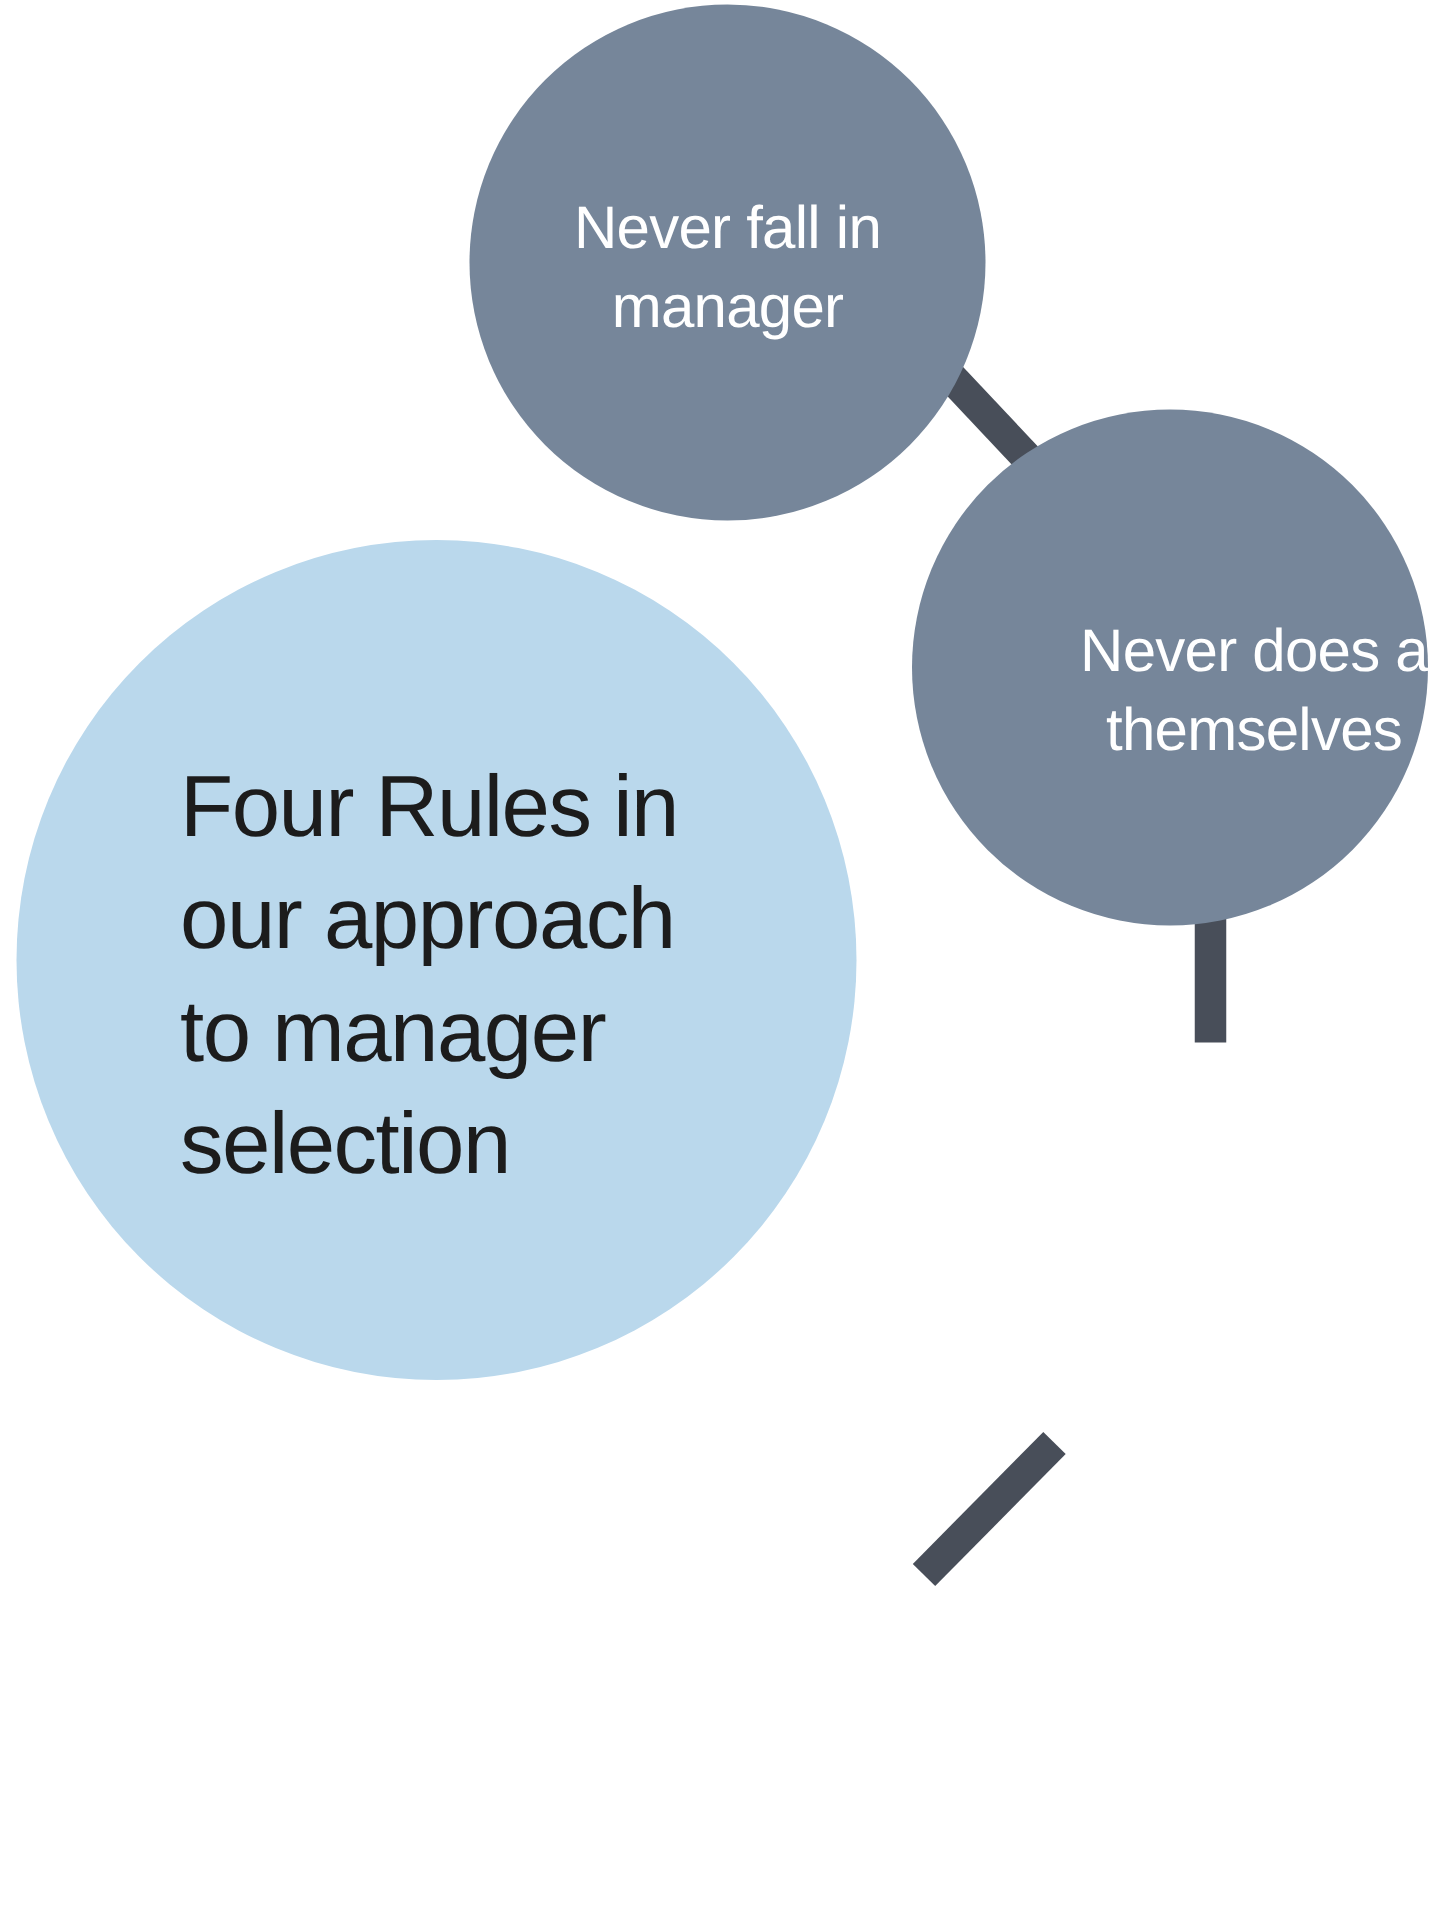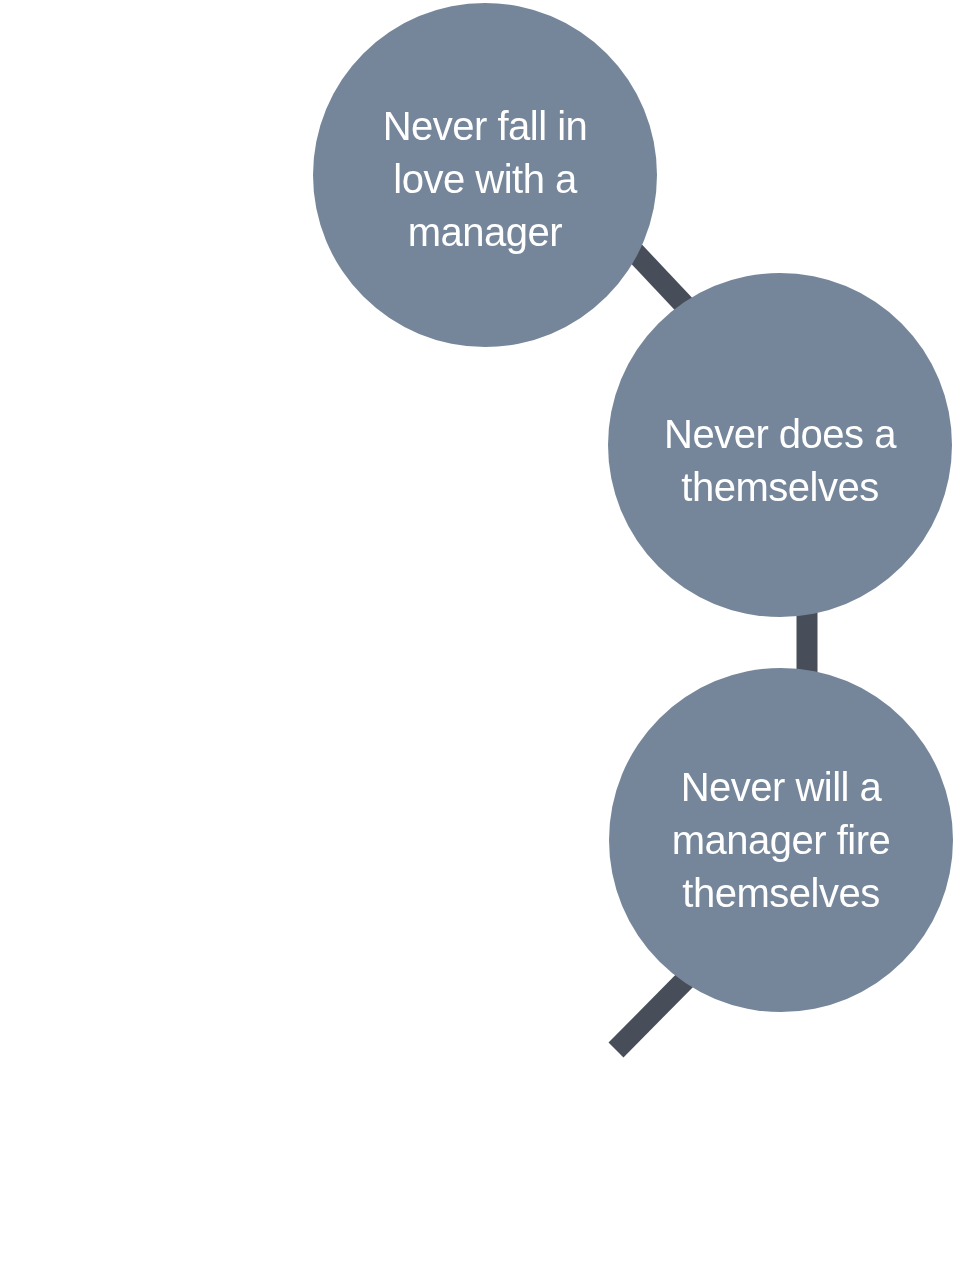--- a/index.html
+++ b/index.html
@@ -37,21 +37,21 @@
     text-align: center;
     font-size: 40px;
     line-height: 53px;
     letter-spacing: -0.5px;
   }
   .rule-text .line {
     white-space: nowrap;
   }
   #rule-circle-1 { left: 313px; top: 3px; }
   #rule-circle-1 .rule-text { transform: translateY(4px); }
-  #rule-circle-2 { left: 608px; top: 273px; }
+  #rule-circle-2 { left: 608px; top: 273px; justify-content: flex-end; }
   #rule-circle-2 .rule-text { transform: translateY(16px); }
   #rule-circle-3 { left: 609px; top: 668px; }
   #rule-circle-4 { left: 312px; top: 940px; }
   #rule-circle-4 .rule-text { transform: translateY(14px); }
   #center-circle {
     left: 11px;
     top: 360px;
     width: 560px;
     height: 560px;
     justify-content: flex-start;
@@ -72,38 +72,38 @@
 <body>
 
 <div id="canvas">
 
   <svg id="connector-layer" viewBox="0 0 955 1284" xmlns="http://www.w3.org/2000/svg">
     <line x1="612" y1="228" x2="708" y2="330" stroke-width="21" style="stroke: rgb(72, 78, 89);"></line>
     <line x1="807" y1="595" x2="807" y2="695" stroke-width="21" style="stroke: rgb(72, 78, 89);"></line>
     <line x1="703" y1="962" x2="616" y2="1050" stroke-width="21" style="stroke: rgb(72, 78, 89);"></line>
   </svg>
 
+  <div class="circle" id="center-circle" style="background: rgb(186, 216, 236);">
+    <div class="center-text" style="color: rgb(28, 28, 28);">
+      <div class="line">Four Rules in</div>
+      <div class="line">our approach</div>
+      <div class="line">to manager</div>
+      <div class="line">selection</div>
+    </div>
+  </div>
 
   <div class="circle rule-circle" id="rule-circle-1" style="background: rgb(118, 134, 154);">
     <div class="rule-text" style="color: rgb(255, 255, 255);">
       <div class="line">Never fall in</div>
-      <div class="line">love with a</div>
       <div class="line">manager</div>
     </div>
   </div>
 
   <div class="circle rule-circle" id="rule-circle-2" style="background: rgb(118, 134, 154);">
     <div class="rule-text" style="color: rgb(255, 255, 255);">
       <div class="line">Never does a</div>
       <div class="line">themselves</div>
     </div>
   </div>
 
-  <div class="circle rule-circle" id="rule-circle-3" style="background: rgb(118, 134, 154);">
-    <div class="rule-text" style="color: rgb(255, 255, 255);">
-      <div class="line">Never will a</div>
-      <div class="line">manager fire</div>
-      <div class="line">themselves</div>
-    </div>
-  </div>
 
 
 </div>
 
 </body></html>

